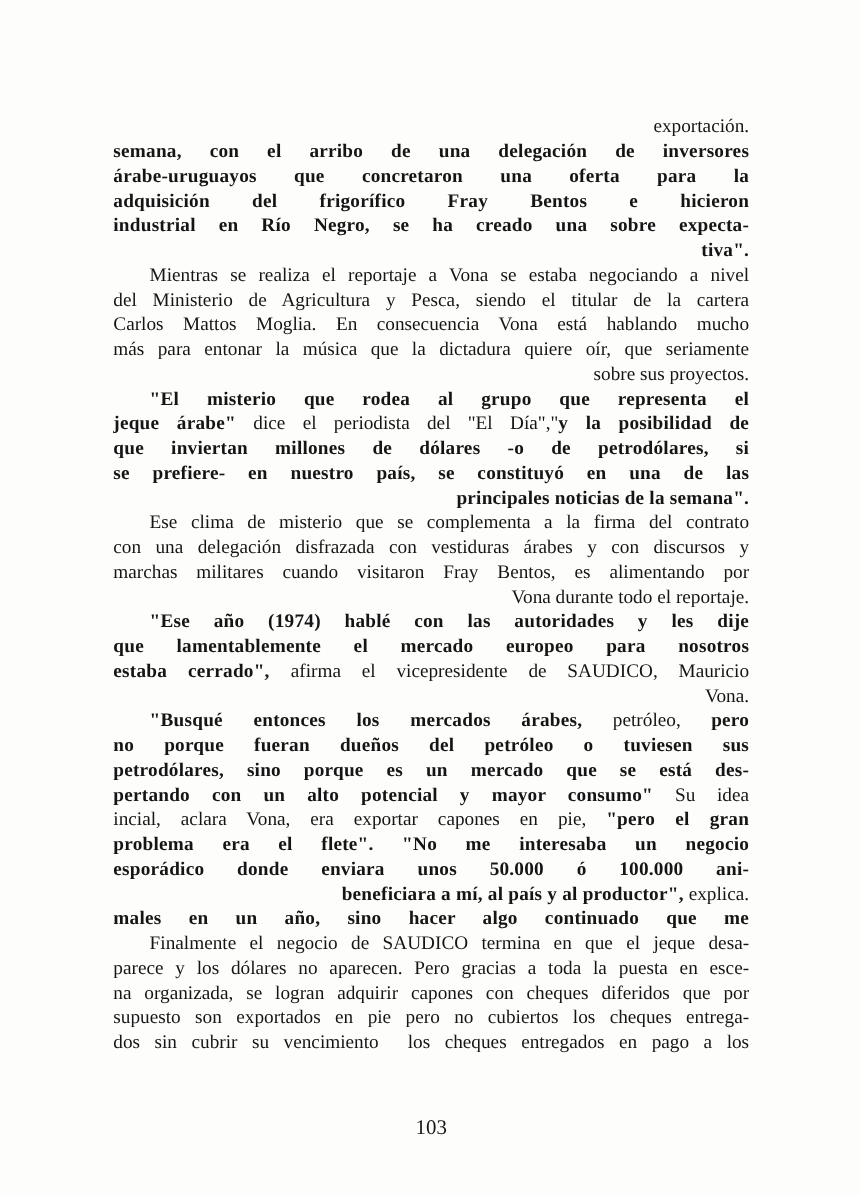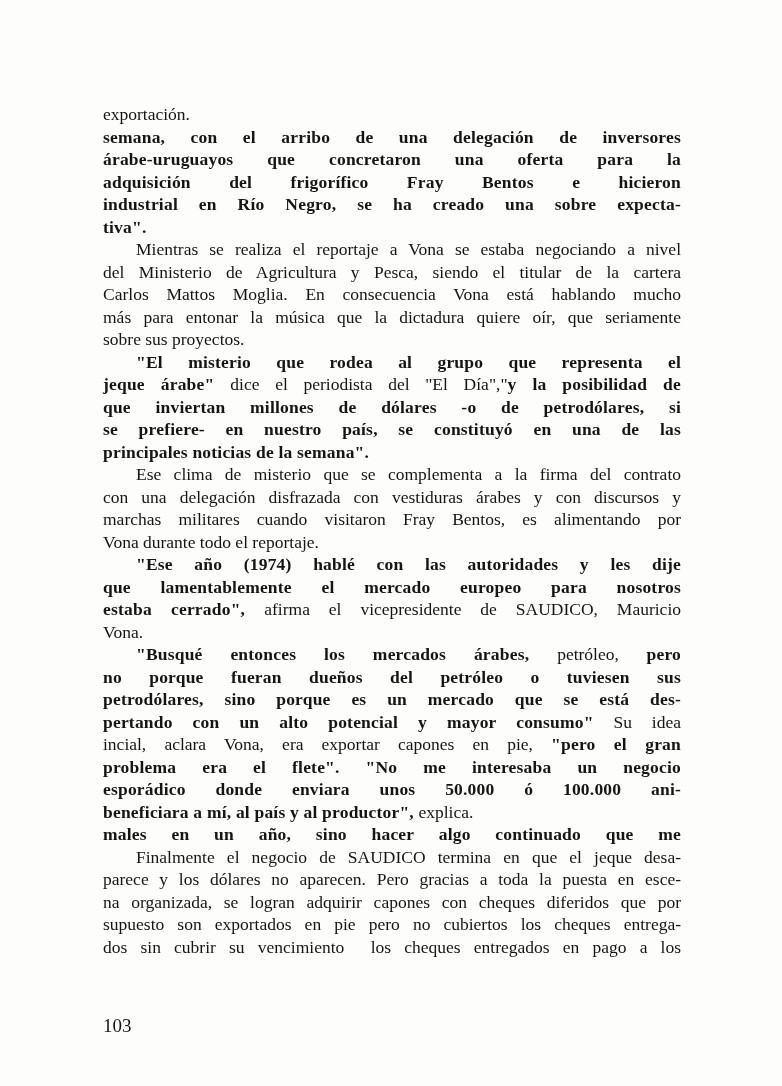--- a/index.html
+++ b/index.html
@@ -21,38 +21,38 @@
   .text-block {
     position: absolute;
     left: 103px;
     top: 103px;
     width: 578px;
   }
   .line {
     font-size: 17.5px;
     line-height: 22.5px;
     height: 22.5px;
-    text-align: left;
+    text-align: right;
     white-space: normal;
   }
   .line.justify {
     text-align: justify;
     text-align-last: justify;
   }
   .line.indent {
     text-indent: 33px;
   }
   .run { font-weight: normal; }
   .run.bold { font-weight: bold; letter-spacing: 0.2px; }
   .page-number {
     position: absolute;
     left: 103px;
     top: 1014px;
     width: 578px;
-    text-align: left;
+    text-align: center;
     font-size: 19px;
     line-height: 24px;
     color: #151515;
   }
 </style>
 </head>
 <body>
 
 <div class="page">
   <div class="text-block" id="lines-container">

